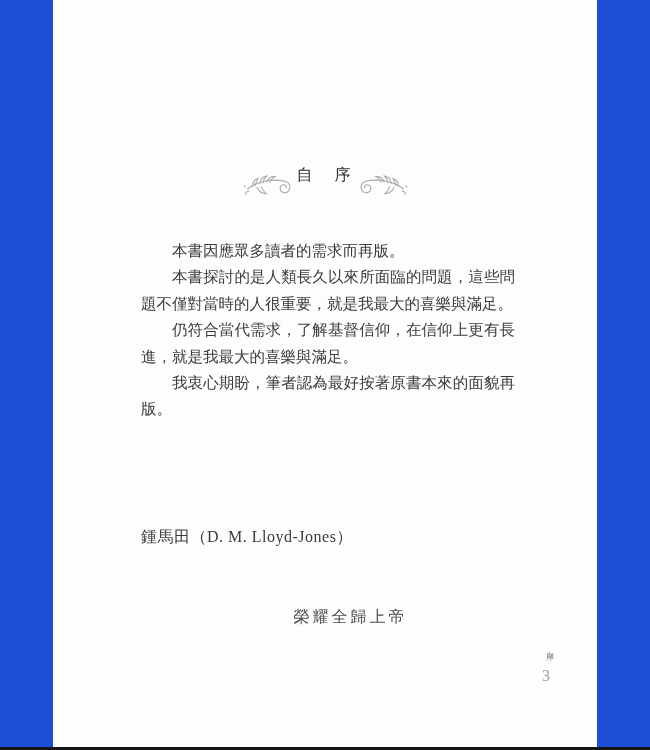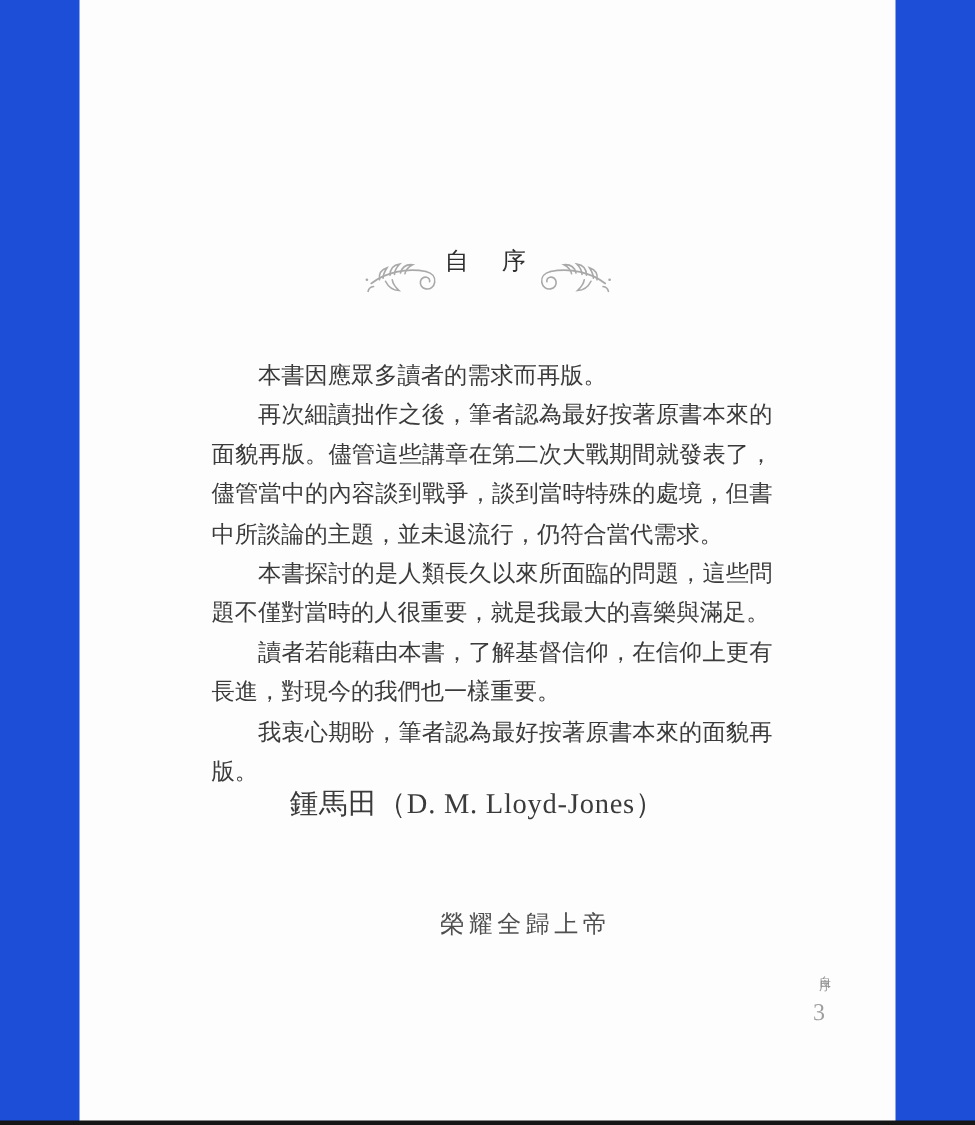--- a/index.html
+++ b/index.html
@@ -69,23 +69,23 @@
     margin-top: 12px;
   }
   .preface-body p {
     text-indent: 2em;
   }
   .author-signature {
     position: absolute;
     top: 527px;
     left: 88px;
     width: 374px;
-    text-align: center;
+    text-align: left;
     padding-right: 20px;
-    font-size: 19px;
+    font-size: 16px;
     line-height: 20px;
     letter-spacing: 0.5px;
     color: #3b3b3b;
   }
   .closing-motto {
     position: absolute;
     top: 606px;
     left: 0;
     width: 592px;
     text-align: center;
@@ -146,23 +146,22 @@
           <path d="M17,12.5 q0,-6.5 6.5,-7.5 q-3.5,3.5 -3.5,7"></path>
           <path d="M24,11 q1.5,-6 8,-5.5 q-4.5,2.5 -5,6"></path>
           <path d="M14,16.5 q3,6 9,6.2 q-4,-3.7 -4.5,-7.2"></path>
           <path d="M41,10 c4.2,1 6.3,3.9 5.8,7.2 -0.5,3 -3,4.9 -5.9,4.4 -2.6,-0.4 -4,-2.5 -3.6,-5 0.35,-2 2.2,-3.2 4.1,-2.8 1.5,0.3 2.3,1.6 2,3"></path>
         </g>
       </svg>
     </div>
 
     <div class="preface-body">
       <p>本書因應眾多讀者的需求而再版。</p>
-      <p>再次細讀拙作之後，筆者認為最好按著原書本來的面貌再版。儘管這些講章在第二次大戰期間就發表了，儘管當中的內容談到戰爭，談到當時特殊的處境，但書中所談論的主題，並未退流行，仍符合當代需求。</p>
       <p>本書探討的是人類長久以來所面臨的問題，這些問題不僅對當時的人很重要，就是我最大的喜樂與滿足。</p>
-      <p>讀者若能藉由本書，了解基督信仰，在信仰上更有長進，對現今的我們也一樣重要。</p>
+      <p>仍符合當代需求，了解基督信仰，在信仰上更有長進，就是我最大的喜樂與滿足。</p>
       <p>我衷心期盼，筆者認為最好按著原書本來的面貌再版。</p>
     </div>
 
     <div class="author-signature">鍾馬田（D. M. Lloyd-Jones）</div>
 
     <div class="closing-motto">榮耀全歸上帝</div>
 
     <div class="running-head">自序</div>
 
     <div class="page-number">3</div>

